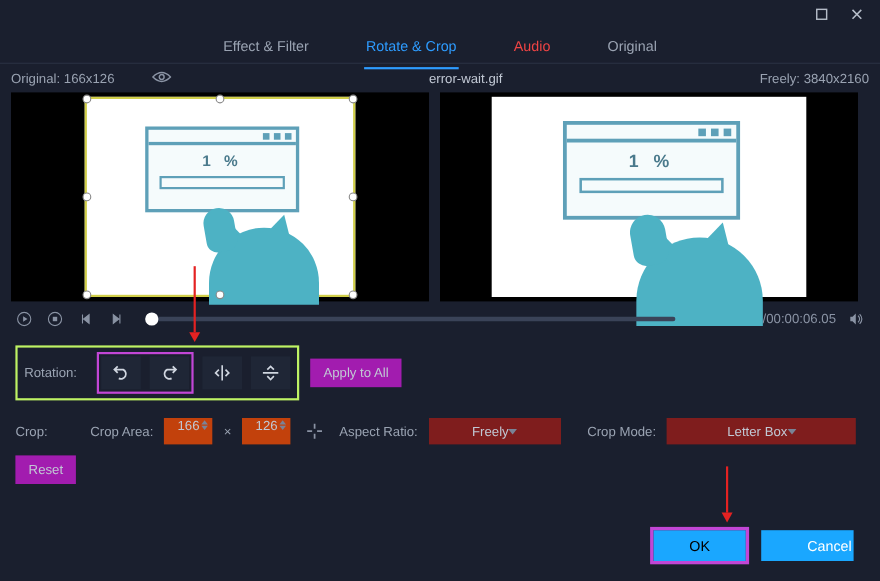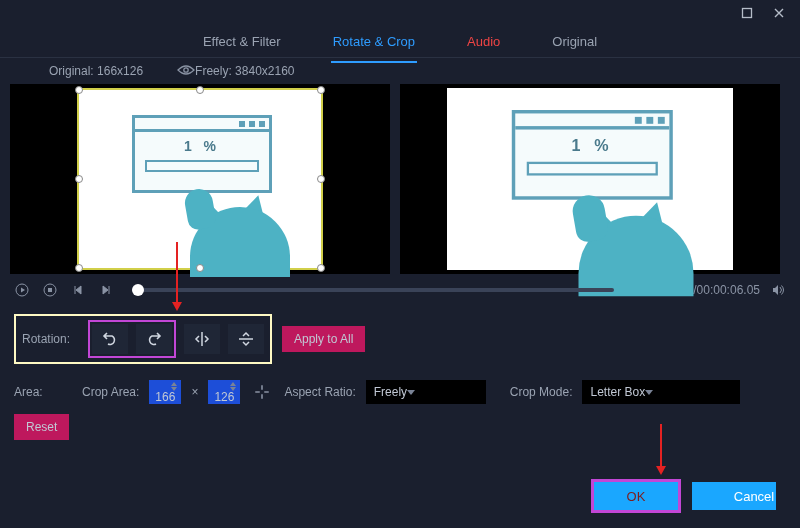--- a/index.html
+++ b/index.html
@@ -5,21 +5,21 @@
   * { box-sizing: border-box; margin: 0; padding: 0; font-family: -apple-system, "Segoe UI", Arial, sans-serif; }
   body { background: #1a1f2e; color: #9aa3b2; width: 800px; height: 528px; overflow: hidden; position: relative; font-size: 12px; }
   .titlebar { height: 26px; display: flex; justify-content: flex-end; align-items: center; padding: 0 6px; gap: 2px; }
   .tb-btn { width: 30px; height: 20px; display: flex; align-items: center; justify-content: center; color: #b5bcc8; }
   .tb-btn svg { width: 12px; height: 12px; }
   .tabs { display: flex; justify-content: center; gap: 48px; height: 32px; align-items: center; border-bottom: 1px solid #2a3142; }
   .tab { font-size: 13px; color: #9aa3b2; cursor: pointer; padding: 6px 2px; position: relative; }
   .tab.active { color: #2e9cff; }
   .tab.active::after { content:""; position:absolute; left:0; right:0; bottom:-8px; height:2px; background:#2e9cff; }
   .tab.accent { color: #ef4444; }
-  .infobar { display:flex; align-items:center; height:26px; padding: 0 10px; font-size:12px;margin-left:39px; }
+  .infobar { display:flex; align-items:center; height:26px; padding: 0 10px; font-size:12px; }
   .infobar .eye { margin-left: 34px; }
   .infobar .fname { flex:1; text-align:center; color:#c1c8d4; }
   .previews { display:flex; gap: 0; padding: 0 10px; }
   .preview-pane { position:relative; width: 380px; height: 190px; background:#000; display:flex; align-items:center; justify-content:center; }
   .right-pane { width: 380px; margin-left: 10px; }
   .thumb { background:#fff; width: 246px; height: 182px; position:relative; display:flex; align-items:center; justify-content:center; }
   .thumb.left { border:2px solid #d1cf4a; }
   .handle { position:absolute; width:8px; height:8px; background:#fff; border:1px solid #888; border-radius:50%; }
   .h-tl{top:-4px;left:-4px}.h-tr{top:-4px;right:-4px}.h-bl{bottom:-4px;left:-4px}.h-br{bottom:-4px;right:-4px}
   .h-tm{top:-4px;left:calc(50% - 4px)}.h-bm{bottom:-4px;left:calc(50% - 4px)}
@@ -36,35 +36,35 @@
   .cartoon .cat .ear2 { position:absolute; bottom:46px; left:66px; width:0; height:0; border-left:10px solid transparent; border-right:10px solid transparent; border-bottom:18px solid #4db2c4; transform:rotate(15deg); }
   .cartoon .cat .paw { position:absolute; bottom:30px; left:6px; width:28px; height:40px; background:#4db2c4; border-radius:14px 14px 10px 10px; transform:rotate(-10deg); }
   .controls { display:flex; align-items:center; padding: 6px 12px; gap:8px; }
   .ctrl-btn { width:20px; height:20px; display:flex; align-items:center; justify-content:center; color:#8a93a4; }
   .ctrl-btn svg { width:14px; height:14px; }
   .scrubber { flex:1; position:relative; height:4px; background:#3a4358; border-radius:2px; margin: 0 8px; }
   .scrubber .knob { position:absolute; left:0; top:-4px; width:12px; height:12px; background:#fff; border-radius:50%; }
   .time { color:#8a93a4; font-size:12px; }
   .time .cur { color:#2e9cff; }
   .section { padding: 8px 14px; display:flex; align-items:center; gap:10px; }
-  .hi-box { border:2px solid #fef9c3; padding:4px 6px; display:flex; align-items:center; gap:8px; }
+  .hi-box { border:2px solid #bef264; padding:4px 6px; display:flex; align-items:center; gap:8px; }
   .hi-box.inner { border:2px solid #c246d6; padding:2px; }
   .rot-btn { width:36px; height:30px; background:#1f2636; display:flex; align-items:center; justify-content:center; color:#d0d6e0; cursor:pointer; }
   .rot-btn svg { width:16px; height:16px; }
-  .btn { background:#be185d; color:#c1c8d4; padding:6px 12px; font-size:12px; cursor:pointer; border:none; }
+  .btn { background:#a21caf; color:#c1c8d4; padding:6px 12px; font-size:12px; cursor:pointer; border:none; }
   .btn.reset { margin-left: 0; }
-  .num-field { background:#1d4ed8; width:32px; height:24px; display:flex; align-items:flex-end; justify-content:center; color:#c1c8d4; position:relative; }
+  .num-field { background:#c2410c; width:44px; height:24px; display:flex; align-items:flex-start; justify-content:center; color:#c1c8d4; position:relative; }
   .spin { position:absolute; right:4px; top:2px; display:flex; flex-direction:column; gap:1px; }
   .spin .s { width:0;height:0;border-left:3px solid transparent;border-right:3px solid transparent; }
   .spin .up{ border-bottom:4px solid #7a8396;} .spin .dn{ border-top:4px solid #7a8396;}
-  .select { background:#000000; height:24px; width:120px; display:flex; align-items:center; justify-content:flex-start; padding:0 8px; color:#c1c8d4; cursor:pointer; }
+  .select { background:#7f1d1d; height:24px; width:120px; display:flex; align-items:center; justify-content:center; padding:0 8px; color:#c1c8d4; cursor:pointer; }
   .select .tri { width:0;height:0;border-left:4px solid transparent;border-right:4px solid transparent;border-top:5px solid #7a8396; }
   .footer { position:absolute; bottom:18px; right:24px; display:flex; gap:14px; }
   .fbtn { width:84px; height:28px; display:flex; align-items:center; justify-content:center; font-size:13px; cursor:pointer; }
-  .fbtn.ok { background:#1aa7ff; color:#7f1d1d; outline:3px solid #c246d6;margin-left:24px; }
+  .fbtn.ok { background:#1aa7ff; color:#000000; outline:3px solid #c246d6;margin-left:24px; }
   .fbtn.cancel { background:#1aa7ff; color:#fff;padding-left:40px; }
   .arrow-down { position:absolute; pointer-events:none; }
   .arrow-down .line { width:2px; background:#e42222; margin:0 auto; }
   .arrow-down .head { width:0;height:0;border-left:5px solid transparent;border-right:5px solid transparent;border-top:9px solid #e42222; margin:0 auto; }
   .free-crop { width:24px; height:24px; display:flex; align-items:center; justify-content:center; color:#8a93a4; }
   .label { color:#9aa3b2; }
 </style>
 </head>
 <body>
 
@@ -90,20 +90,21 @@
 
 <div class="infobar">
   <span>Original:</span>&nbsp;
   <span>166x126</span>
   <span class="eye">
     <svg width="18" height="12" viewBox="0 0 18 12">
         <path d="M1 6 Q9 -2 17 6 Q9 14 1 6 Z" fill="none" stroke="#8a93a4" stroke-width="1.3"></path>
         <circle cx="9" cy="6" r="2.2" fill="none" stroke="#8a93a4" stroke-width="1.3"></circle>
       </svg>
   </span>
+  <span class="fname">error-wait.gif</span>
   <span>Freely:</span>&nbsp;
   <span>3840x2160</span>
 </div>
 
 <div class="previews">
   <div class="preview-pane">
     <div class="thumb left">
       <div class="cartoon">
         <div class="win">
             <div class="top">
@@ -212,21 +213,21 @@
     <div class="rot-btn">
         <svg viewBox="0 0 16 16">
           <path d="M1 8 H15 M5 5 L8 2 L11 5 M5 11 L8 14 L11 11" fill="none" stroke="currentColor" stroke-width="1.5"></path>
         </svg>
       </div>
   </div>
   <button class="btn">Apply to All</button>
 </div>
 
 <div class="section">
-  <span class="label" style="width:58px">Area:</span>
+  <span class="label" style="width:58px">Crop:</span>
   <span class="label">Crop Area:</span>
   <div class="num-field">
       <span>166</span>
       <div class="spin">
         <div class="s up"></div>
         <div class="s dn"></div>
       </div>
     </div>
   <span>×</span>
   <div class="num-field">
@@ -240,21 +241,21 @@
       <svg viewBox="0 0 16 16" width="18" height="18">
         <path d="M8 2 V6 M8 10 V14 M2 8 H6 M10 8 H14" stroke="currentColor" stroke-width="1.4"></path>
       </svg>
     </div>
   <span class="label" style="">Aspect Ratio:</span>
   <div class="select">
       <span>Freely</span>
       <div class="tri"></div>
     </div>
   <span class="label" style="margin-left:14px">Crop Mode:</span>
-  <div class="select" style="width:158px">
+  <div class="select" style="width:172px">
       <span>Letter Box</span>
       <div class="tri"></div>
     </div>
 </div>
 
 <div class="section" style="padding-top:2px">
   <button class="btn reset">Reset</button>
 </div>
 
 <div class="footer">

